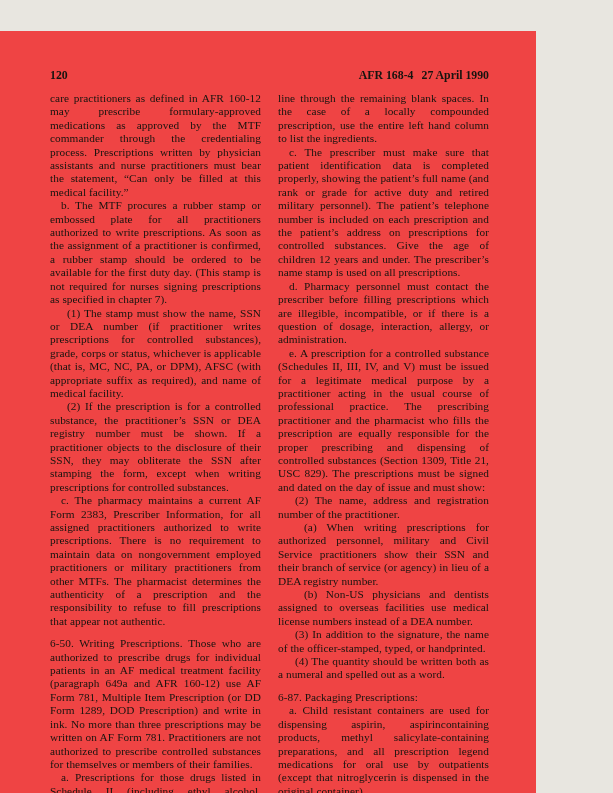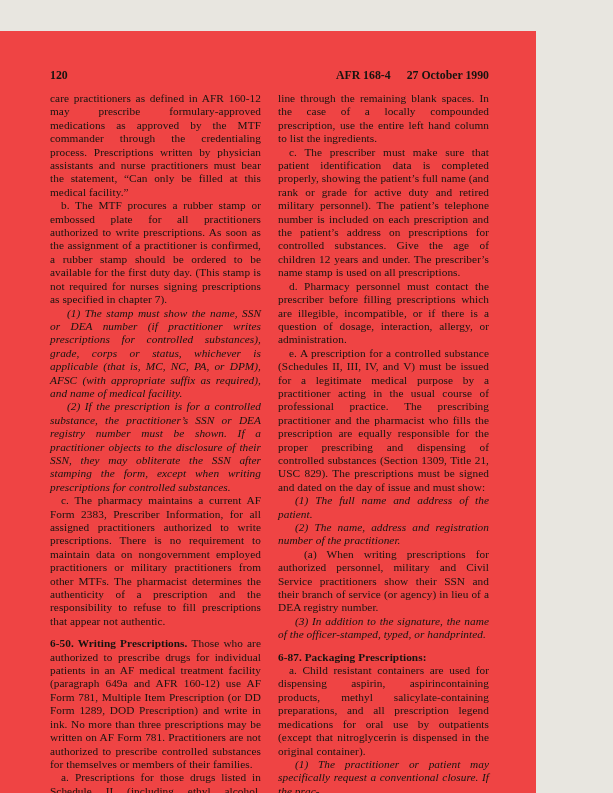--- a/index.html
+++ b/index.html
@@ -11,68 +11,69 @@
     color:#17140f;
     overflow:hidden;
     box-sizing:border-box;
     margin-top:31px;
   }
   .page-header {
     position:absolute; top:37px; left:50px; right:47px;
     display:flex; justify-content:space-between; align-items:baseline;
     font-size:11.8px; font-weight:bold;
   }
-  .header-right { display:flex; gap:16px; font-weight:bold;text-align:center; }
+  .header-right { display:flex; gap:8px; font-weight:bold;text-align:center; }
   .content {
     position:absolute; top:61px; left:50px; right:47px; bottom:20px;
     display:flex; gap:17px;
   }
   .col {
     width:249px;
     font-size:11.3px;
     line-height:13.4px;
     text-align:justify;
     letter-spacing:0.05px;
   }
   .col p { margin:0; }
   .col p.ind1 { text-indent:11px; }
-  .col p.ind2 { text-indent:17px;font-style:italic; }
+  .col p.ind2 { text-indent:17px; }
   .col p.ind3 { text-indent:26px; }
   .col p.section { margin-top:9px; text-indent:0; }
-  .col p b.lead { font-weight:bold; }
+  .col p b.lead { font-weight:normal; }
 </style>
 </head>
 <body>
 
 <div class="page">
   <header class="page-header">
     <span class="page-num">120</span>
     <span class="header-right">
       <span>AFR 168-4</span>
-      <span>27 October 1990</span>
+      <span>27 April 1990</span>
     </span>
   </header>
   <main class="content">
     <section class="col" id="col-left">
         <p>care practitioners as defined in AFR 160-12 may prescribe formulary-approved medications as approved by the MTF commander through the credentialing process. Prescriptions written by physician assistants and nurse practitioners must bear the statement, “Can only be filled at this medical facility.”</p>
         <p class="ind1">b. The MTF procures a rubber stamp or embossed plate for all practitioners authorized to write prescriptions. As soon as the assignment of a practitioner is confirmed, a rubber stamp should be ordered to be available for the first duty day. (This stamp is not required for nurses signing prescriptions as specified in chapter 7).</p>
         <p class="ind2">(1) The stamp must show the name, SSN or DEA number (if practitioner writes prescriptions for controlled substances), grade, corps or status, whichever is applicable (that is, MC, NC, PA, or DPM), AFSC (with appropriate suffix as required), and name of medical facility.</p>
         <p class="ind2">(2) If the prescription is for a controlled substance, the practitioner’s SSN or DEA registry number must be shown. If a practitioner objects to the disclosure of their SSN, they may obliterate the SSN after stamping the form, except when writing prescriptions for controlled substances.</p>
         <p class="ind1">c. The pharmacy maintains a current AF Form 2383, Prescriber Information, for all assigned practitioners authorized to write prescriptions. There is no requirement to maintain data on nongovernment employed practitioners or military practitioners from other MTFs. The pharmacist determines the authenticity of a prescription and the responsibility to refuse to fill prescriptions that appear not authentic.</p>
         <p class="section"><b class="lead">6-50. Writing Prescriptions. </b>Those who are authorized to prescribe drugs for individual patients in an AF medical treatment facility (paragraph 649a and AFR 160-12) use AF Form 781, Multiple Item Prescription (or DD Form 1289, DOD Prescription) and write in ink. No more than three prescriptions may be written on AF Form 781. Practitioners are not authorized to prescribe controlled substances for themselves or members of their families.</p>
         <p class="ind1">a. Prescriptions for those drugs listed in Schedule II (including ethyl alcohol, medicinal whiskey, wine and brandy) must be separate from those in schedules III, IV, and V. In no instance may noncontrolled acting be written on the same form as controlled drugs.</p>
         <p class="ind1">b. When an AF Form 781 is used, and less than three medications are prescribed, draw a</p>
       </section>
     <section class="col" id="col-right">
         <p>line through the remaining blank spaces. In the case of a locally compounded prescription, use the entire left hand column to list the ingredients.</p>
         <p class="ind1">c. The prescriber must make sure that patient identification data is completed properly, showing the patient’s full name (and rank or grade for active duty and retired military personnel). The patient’s telephone number is included on each prescription and the patient’s address on prescriptions for controlled substances. Give the age of children 12 years and under. The prescriber’s name stamp is used on all prescriptions.</p>
         <p class="ind1">d. Pharmacy personnel must contact the prescriber before filling prescriptions which are illegible, incompatible, or if there is a question of dosage, interaction, allergy, or administration.</p>
         <p class="ind1">e. A prescription for a controlled substance (Schedules II, III, IV, and V) must be issued for a legitimate medical purpose by a practitioner acting in the usual course of professional practice. The prescribing practitioner and the pharmacist who fills the prescription are equally responsible for the proper prescribing and dispensing of controlled substances (Section 1309, Title 21, USC 829). The prescriptions must be signed and dated on the day of issue and must show:</p>
-        <p class="ind2">(1) The full name and address of the patient.</p>
         <p class="ind2">(2) The name, address and registration number of the practitioner.</p>
         <p class="ind3">(a) When writing prescriptions for authorized personnel, military and Civil Service practitioners show their SSN and their branch of service (or agency) in lieu of a DEA registry number.</p>
+        <p class="ind3">(b) Non-US physicians and dentists assigned to overseas facilities use medical license numbers instead of a DEA number.</p>
         <p class="ind2">(3) In addition to the signature, the name of the officer-stamped, typed, or handprinted.</p>
+        <p class="ind2">(4) The quantity should be written both as a numeral and spelled out as a word.</p>
         <p class="section"><b class="lead">6-87. Packaging Prescriptions:</b></p>
         <p class="ind1">a. Child resistant containers are used for dispensing aspirin, aspirincontaining products, methyl salicylate-containing preparations, and all prescription legend medications for oral use by outpatients (except that nitroglycerin is dispensed in the original container).</p>
         <p class="ind2">(1) The practitioner or patient may specifically request a conventional closure. If the prac-</p>
       </section>
   </main>
 </div>
 
 </body></html>

